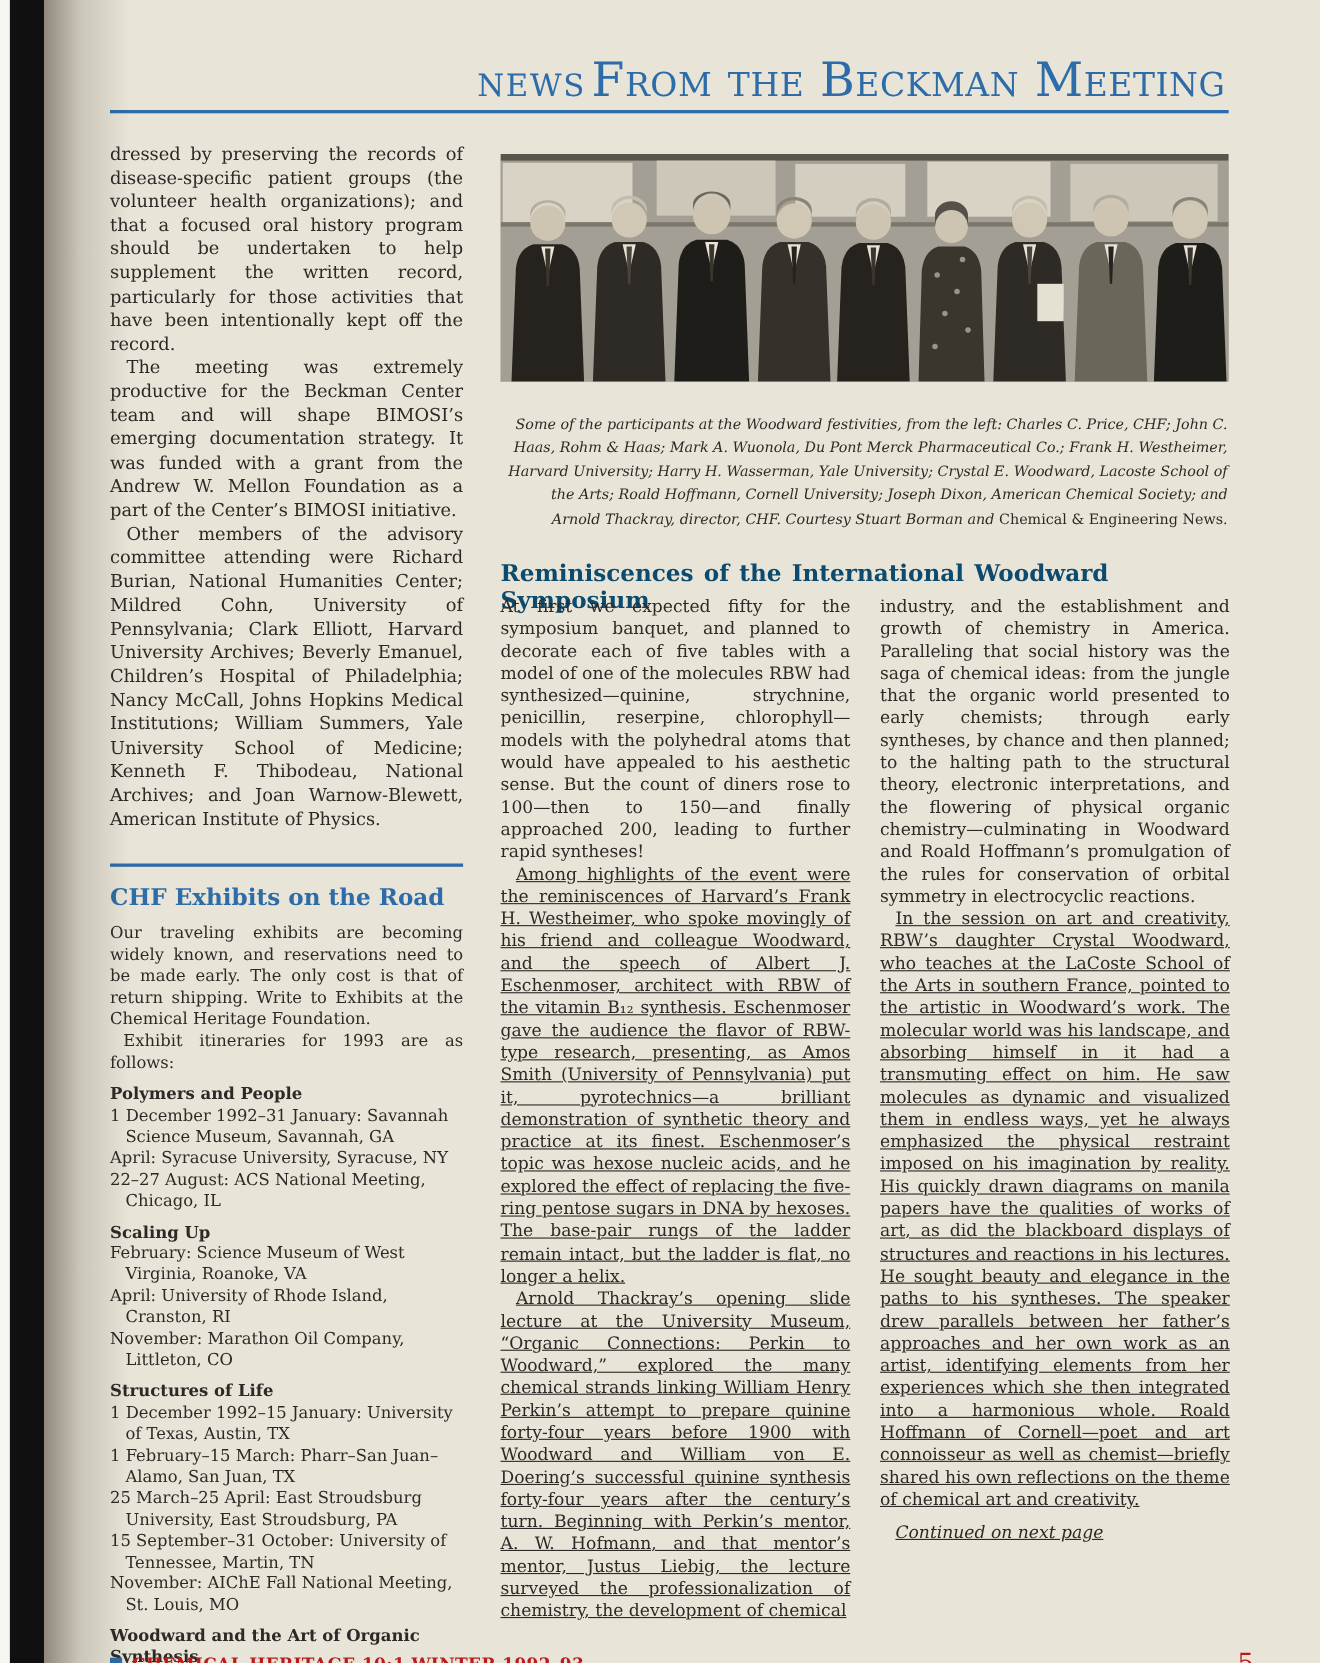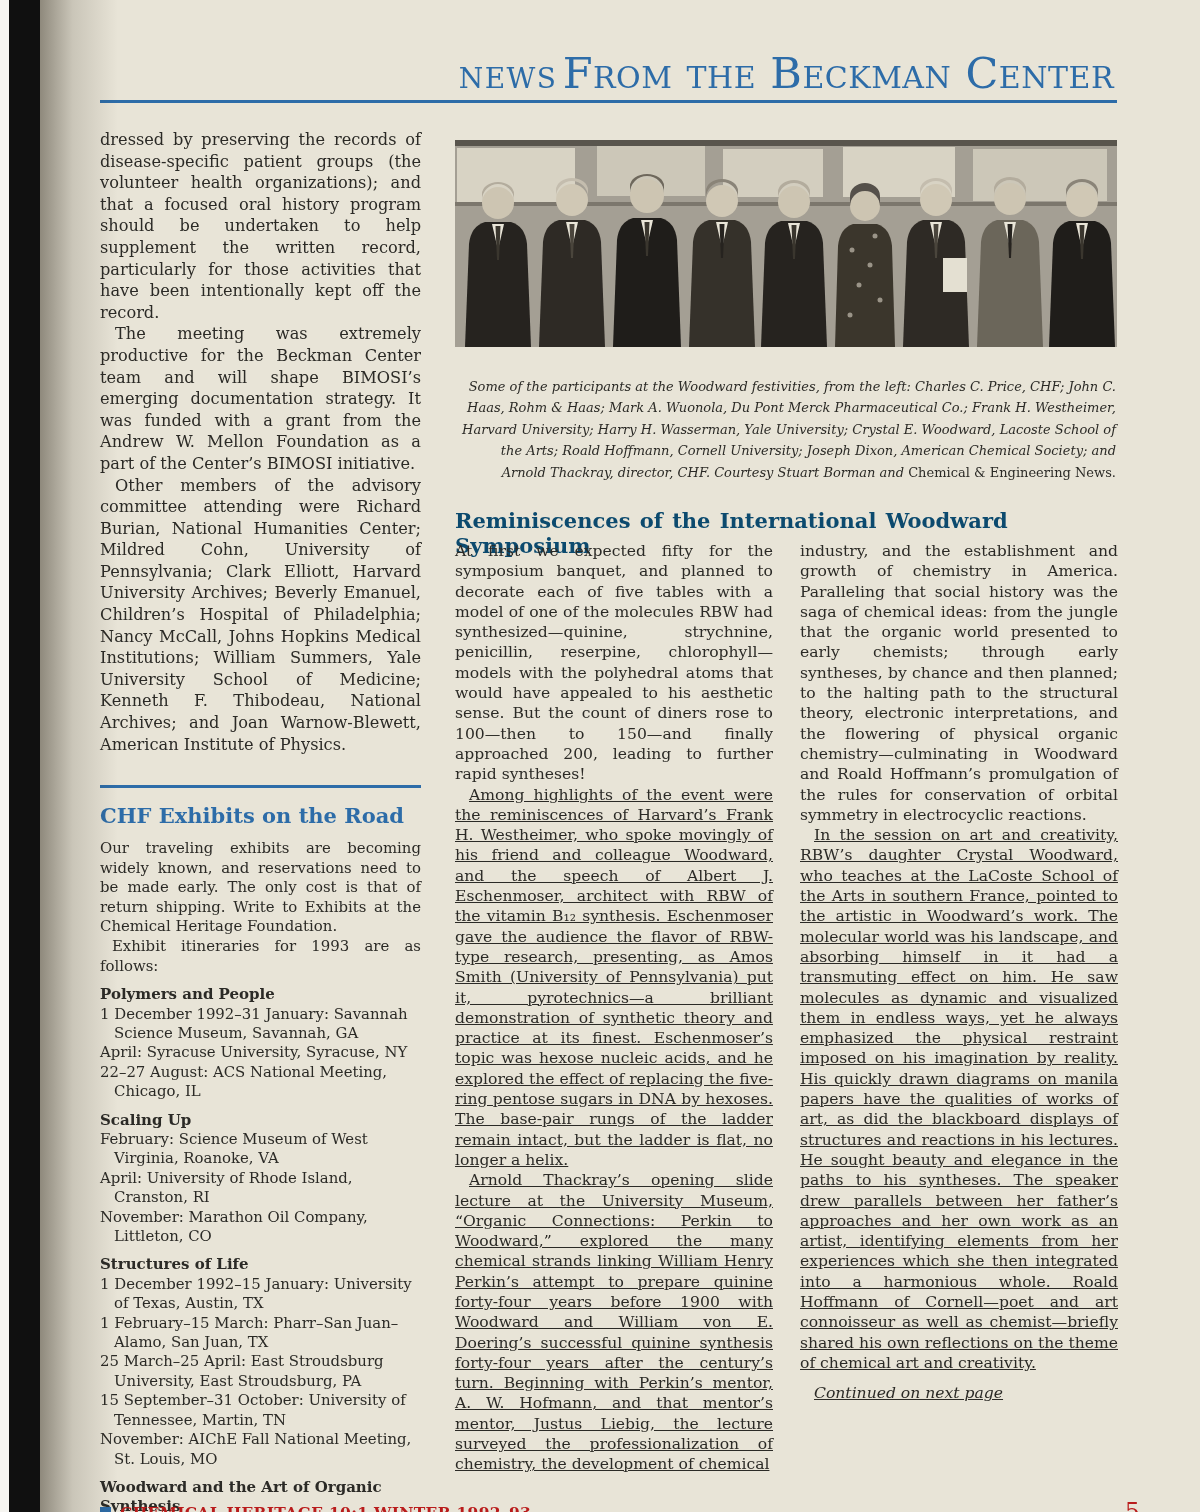--- a/index.html
+++ b/index.html
@@ -59,21 +59,21 @@
 </style>
 </head>
 <body>
 
 <div class="edge-white"></div>
 <div class="edge-black"></div>
 <div class="edge-shadow"></div>
 
 <div class="header-title">
   <span class="lead">NEWS</span>
-  <span class="rest">From the Beckman Center</span>
+  <span class="rest">From the Beckman Meeting</span>
 </div>
 <div class="header-rule"></div>
 
 <div class="left-col">
   <p>dressed by preserving the records of disease-specific patient groups (the volunteer health organizations); and that a focused oral history program should be undertaken to help supplement the written record, particularly for those activities that have been intentionally kept off the record.</p>
   <p>The meeting was extremely productive for the Beckman Center team and will shape BIMOSI’s emerging documentation strategy. It was funded with a grant from the Andrew W. Mellon Foundation as a part of the Center’s BIMOSI initiative.</p>
   <p>Other members of the advisory committee attending were Richard Burian, National Humanities Center; Mildred Cohn, University of Pennsylvania; Clark Elliott, Harvard University Archives; Beverly Emanuel, Children’s Hospital of Philadelphia; Nancy McCall, Johns Hopkins Medical Institutions; William Summers, Yale University School of Medicine; Kenneth F. Thibodeau, National Archives; and Joan Warnow-Blewett, American Institute of Physics.</p>
 
   <div class="chf-rule"></div>
   <h2 class="chf-heading">CHF Exhibits on the Road</h2>

